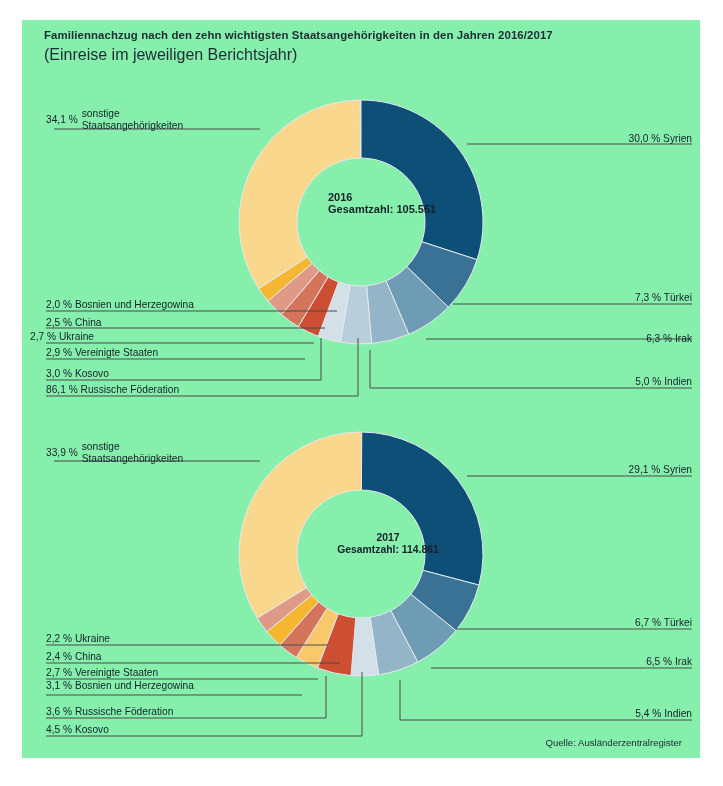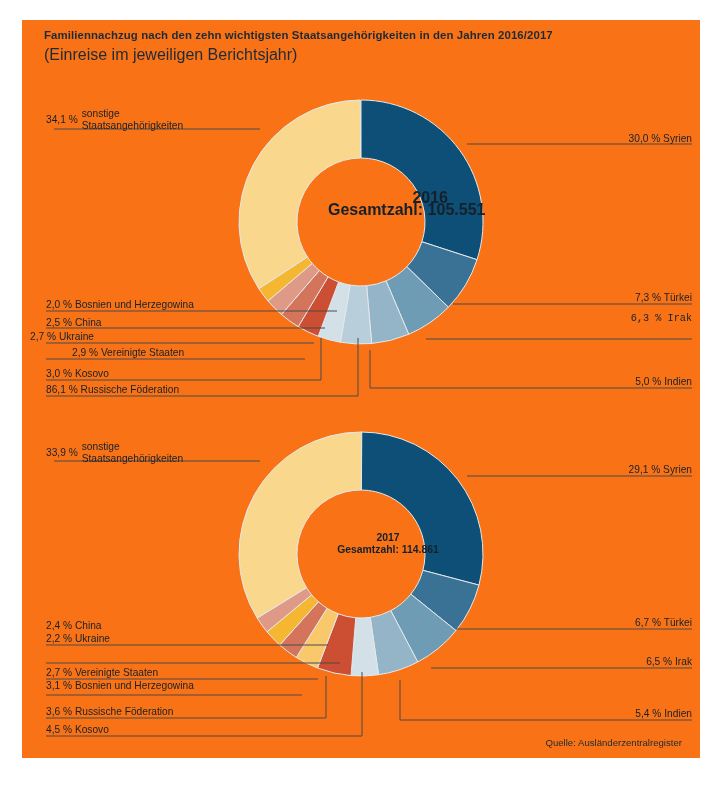--- a/index.html
+++ b/index.html
@@ -3,21 +3,21 @@
 <meta charset="utf-8">
 <style>
   html,body{margin:0;padding:0;}
   body{
     width:723px;height:786px;background:#ffffff;
     font-family:"Liberation Sans", sans-serif;
     overflow:hidden;position:relative;
   }
   #panel{
     position:absolute;left:22px;top:20px;width:678px;height:738px;
-    background:#f97316;
+    background:#86efac;
   }
   .title{
     position:absolute;left:22px;top:9px;width:640px;
     font-size:11.4px;font-weight:bold;color:#1c2b36;letter-spacing:.1px;
   }
   .subtitle{
     position:absolute;left:22px;top:26px;width:640px;
     font-size:16px;color:#1c2b36;
   }
   .source{
@@ -93,60 +93,60 @@
           <polyline points="24,716 340,716 340,652" fill="none" stroke="#4a4a4a" stroke-width="1"></polyline>
           <polyline points="445,456 670,456" fill="none" stroke="#4a4a4a" stroke-width="1"></polyline>
           <polyline points="434,609 670,609" fill="none" stroke="#4a4a4a" stroke-width="1"></polyline>
           <polyline points="409,648 670,648" fill="none" stroke="#4a4a4a" stroke-width="1"></polyline>
           <polyline points="378,700 670,700" fill="none" stroke="#4a4a4a" stroke-width="1"></polyline>
           <polyline points="378,660 378,700" fill="none" stroke="#4a4a4a" stroke-width="1"></polyline>
         </g>
     </svg>
   </div>
 
-  <div class="lbl" style="left:306px;top:172px;width:120px;text-align:right;font-weight:bold;font-size:16px;">
+  <div class="lbl" style="left:306px;top:172px;width:120px;text-align:left;font-weight:bold;font-size:11px;">
     <span>2016</span><br>
     <span>Gesamtzahl: 105.551</span>
   </div>
 
   <div class="lbl" style="left:306px;top:512px;width:120px;text-align:center;font-weight:bold;font-size:10.4px;">
     <span>2017</span><br>
     <span>Gesamtzahl: 114.861</span>
   </div>
 
   <div class="lbl twoline" style="left:24px;top:88px;">
     <span class="pct" style="padding-top:6px;">34,1 %</span>
     <span class="nm">
       <span>sonstige</span><br>
       <span>Staatsangehörigkeiten</span>
     </span>
   </div>
 
   <div class="lbl" style="left:24px;top:279px;">2,0 % Bosnien und Herzegowina</div>
   <div class="lbl" style="left:24px;top:297px;">2,5 % China</div>
   <div class="lbl" style="left:8px;top:311px;">2,7 % Ukraine</div>
-  <div class="lbl" style="left:24px;top:327px;margin-left:26px;">2,9 % Vereinigte Staaten</div>
+  <div class="lbl" style="left:24px;top:327px;">2,9 % Vereinigte Staaten</div>
   <div class="lbl" style="left:24px;top:348px;">3,0 % Kosovo</div>
   <div class="lbl" style="left:24px;top:364px;">86,1 % Russische Föderation</div>
 
   <div class="lbl right" style="left:478px;top:113px;width:192px;">30,0 % Syrien</div>
   <div class="lbl right" style="left:478px;top:272px;width:192px;">7,3 % Türkei</div>
-  <div class="lbl right" style="left:478px;top:293px;width:192px;font-family:Liberation Mono, monospace;">6,3 % Irak</div>
+  <div class="lbl right" style="left:478px;top:313px;width:192px;">6,3 % Irak</div>
   <div class="lbl right" style="left:478px;top:356px;width:192px;">5,0 % Indien</div>
 
   <div class="lbl twoline" style="left:24px;top:421px;">
     <span class="pct" style="padding-top:6px;">33,9 %</span>
     <span class="nm">
       <span>sonstige</span><br>
       <span>Staatsangehörigkeiten</span>
     </span>
   </div>
 
   <div class="lbl" style="left:24px;top:613px;">2,2 % Ukraine</div>
-  <div class="lbl" style="left:24px;top:600px;">2,4 % China</div>
+  <div class="lbl" style="left:24px;top:631px;">2,4 % China</div>
   <div class="lbl" style="left:24px;top:647px;">2,7 % Vereinigte Staaten</div>
   <div class="lbl" style="left:24px;top:660px;text-align:right;">3,1 % Bosnien und Herzegowina</div>
   <div class="lbl" style="left:24px;top:686px;">3,6 % Russische Föderation</div>
   <div class="lbl" style="left:24px;top:704px;">4,5 % Kosovo</div>
 
   <div class="lbl right" style="left:478px;top:444px;width:192px;">29,1 % Syrien</div>
   <div class="lbl right" style="left:478px;top:597px;width:192px;">6,7 % Türkei</div>
   <div class="lbl right" style="left:478px;top:636px;width:192px;">6,5 % Irak</div>
   <div class="lbl right" style="left:478px;top:688px;width:192px;">5,4 % Indien</div>
 

